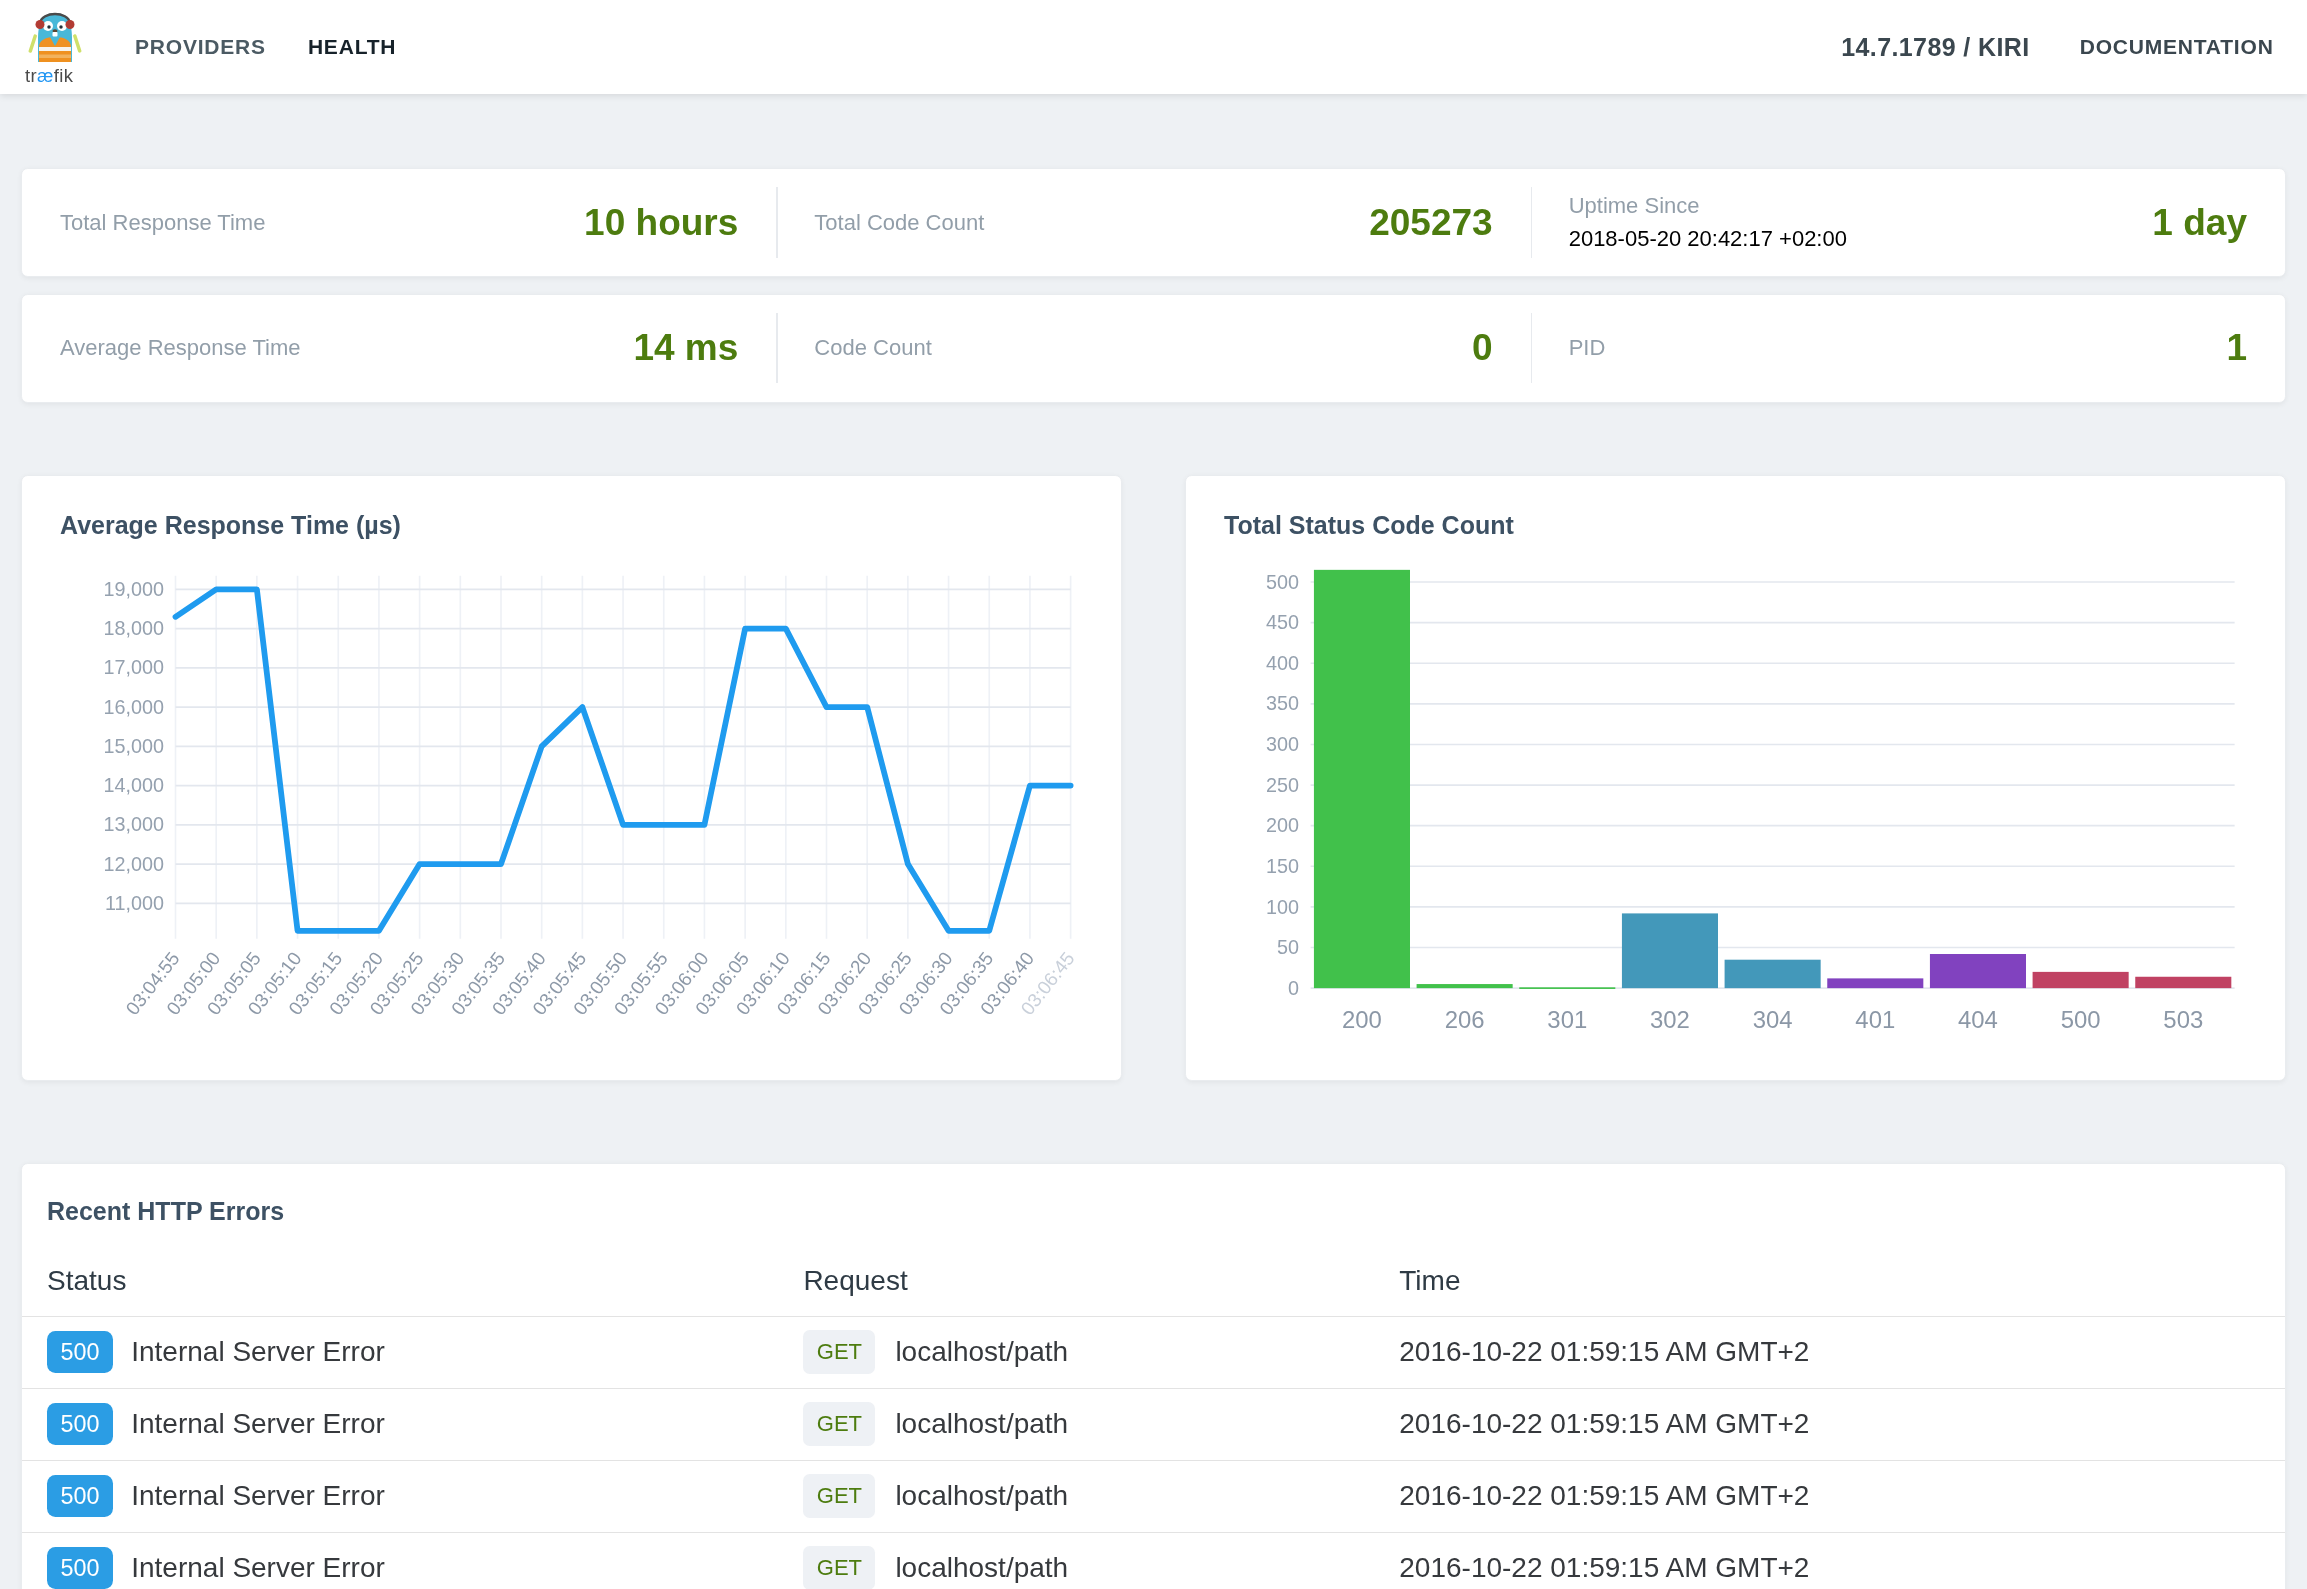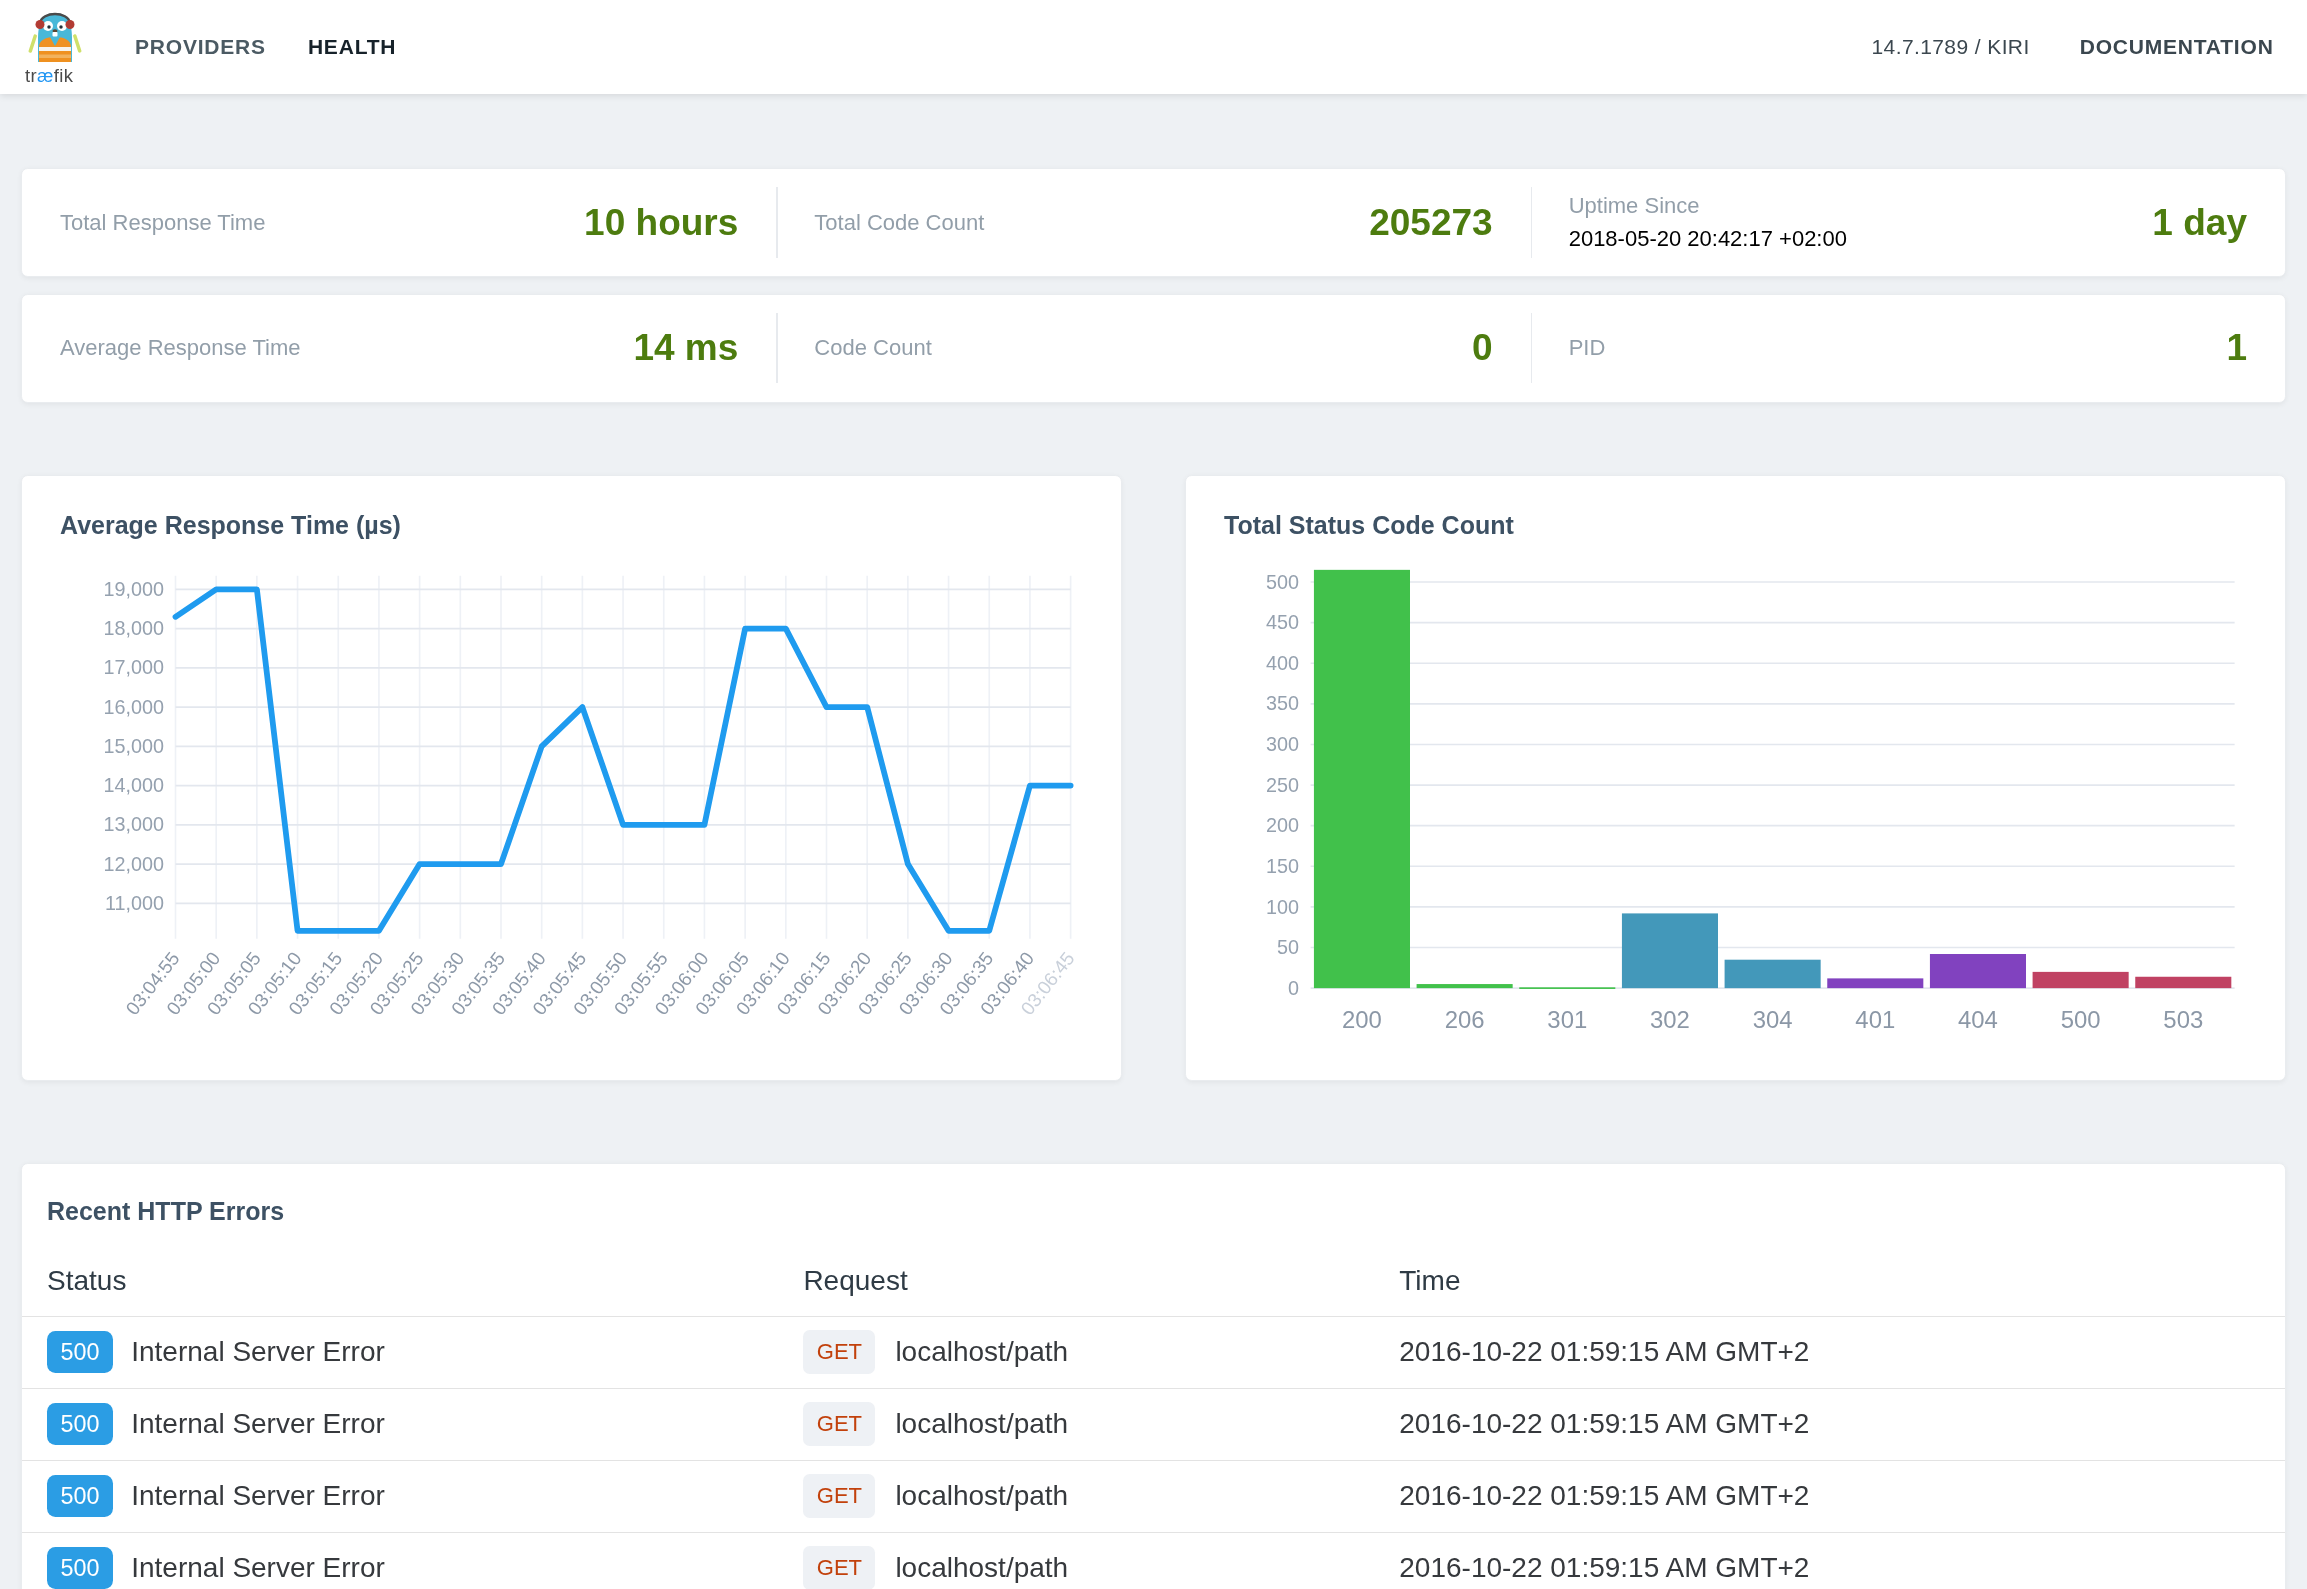--- a/index.html
+++ b/index.html
@@ -10,21 +10,21 @@
   .topnav { height:94px; background:#fff; display:flex; align-items:center;
     padding:0 25px; box-shadow:0 2.5px 6.7px rgba(0,0,0,.10); position:relative; z-index:5; }
   .logo { display:flex; flex-direction:column; align-items:flex-start; margin-right:50px; cursor:pointer; }
   .logo svg { width:60px; height:60px; }
   .logo-text { font-size:18.4px; color:#4a4a4a; margin-top:-1.7px; letter-spacing:0.4px; }
   .logo-text .ae { color:#2196f3; }
   .nav-link { font-size:21px; font-weight:700; letter-spacing:0.8px; color:#4b5a63;
     text-decoration:none; margin-right:42px; cursor:pointer; }
   .nav-link.active { color:#17222a; }
   .nav-right { margin-left:auto; display:flex; align-items:center; gap:50px; }
-  .nav-version { font-size:21px; font-weight:400; color:#3b474f; letter-spacing:0.4px; }
+  .nav-version { font-size:25px; font-weight:700; color:#3b474f; letter-spacing:0.4px; }
   .nav-link.doc { margin-right:8.4px; color:#3b474f; }
 
   
   .main { padding:0 21px; }
   .card { background:#fff; border-radius:6.7px; box-shadow:0 1.7px 5px rgba(0,0,0,.05);
     border:0.8px solid #e9ecef; }
 
   
   .stat-row { display:flex; height:109px; margin-top:16.7px; }
   .stat-row.first { margin-top:74px; }
@@ -48,21 +48,21 @@
   .thead { display:flex; padding:0 25px; margin-top:28px; }
   .thead .tcell { font-size:28px; color:#2f3b45; padding:11.7px 0 18.4px 0; }
   .trow { display:flex; padding:0 25px; border-top:1.7px solid #e3e3e3; align-items:center;
     height:72px; }
   .tcell { display:flex; align-items:center; }
   .col-status { width:34%; }
   .col-request { width:27%;margin-left:6px; }
   .col-time { width:39%; }
   .badge-500 { background:#2b9de4; color:#fff; font-size:23.4px; border-radius:8.4px;
     padding:7.5px 13.4px; margin-right:18.4px; }
-  .badge-get { background:#eef1f5; color:#c2410c; font-size:22px; border-radius:6.7px;
+  .badge-get { background:#eef1f5; color:#4d7c0f; font-size:22px; border-radius:6.7px;
     padding:9.2px 13.4px; margin-right:20px; }
   .cell-text { font-size:28px; color:#36393d; }
 </style>
 </head>
 <body>
 
 <nav class="topnav">
   <div class="logo">
     <svg viewBox="0 0 120 120">
       <rect x="12" y="54" width="7" height="38" rx="3" fill="#cfe06a" transform="rotate(18 15 73)"></rect>

